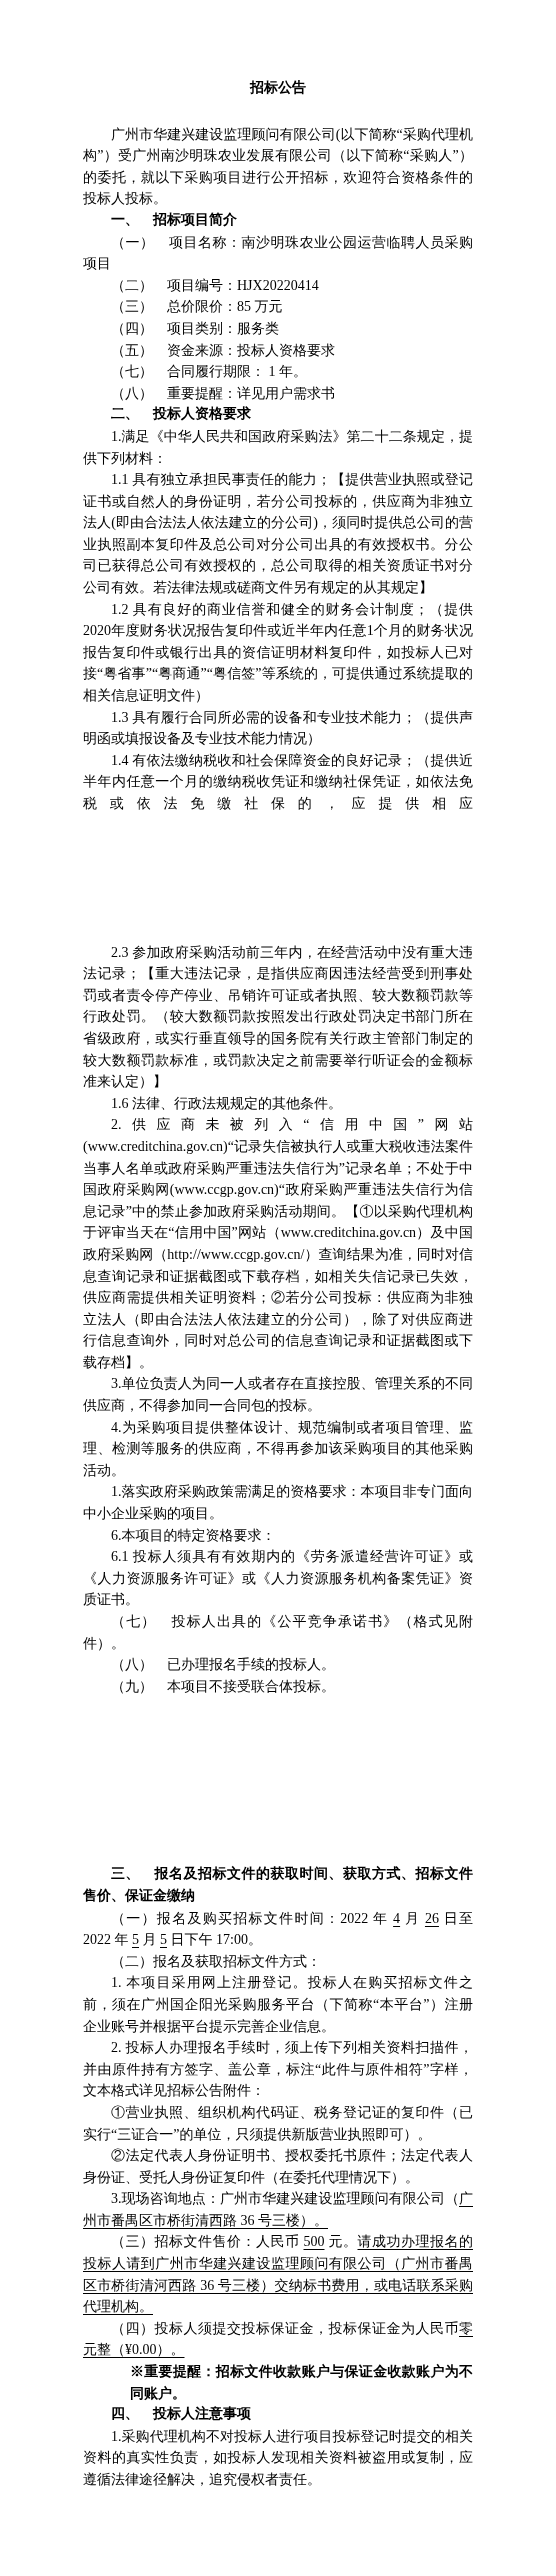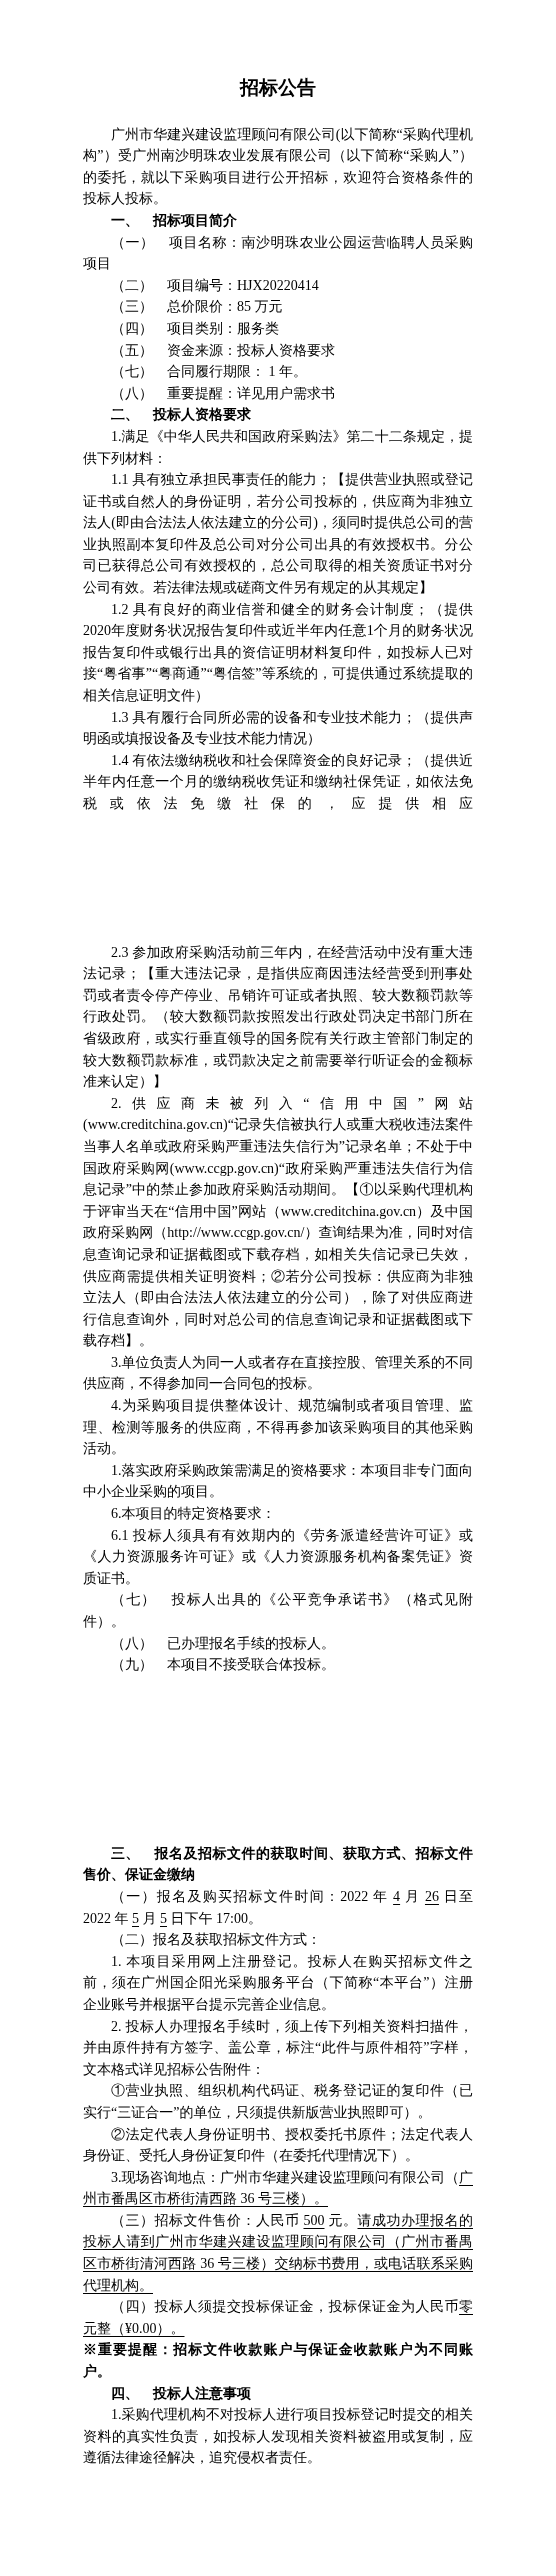--- a/index.html
+++ b/index.html
@@ -11,37 +11,38 @@
     background:#ffffff;
     color:#000000;
     font-family:"Liberation Serif","DejaVu Serif",serif;
     font-size:14px;
     line-height:21.6px;
     text-align:justify;
   }
   .title{
     font-family:"DejaVu Sans","Liberation Sans",sans-serif;
     font-weight:bold;
-    font-size:19px;
+    font-size:14px;
     line-height:31px;
     text-align:center;
     text-indent:0;
     margin-bottom:20.6px;
   }
   .heading{
-    font-family:Liberation Sans, sans-serif;
+    font-family:Liberation Mono, monospace;
     font-weight:bold;
     text-indent:28px;
   }
   .para{text-indent:28px;}
   .ind0{text-indent:0;}
   .split{text-align-last:justify;}
   .bold-line{
     font-family:Liberation Serif, serif;
     font-weight:bold;
+    margin-left:47px;
   }
   .u{text-decoration:underline;text-underline-offset:3.1px;}
   .b{font-weight:bold;}
   .spacer{width:100%;}
 </style>
 </head>
 <body>
 
 <div class="page">
     <div class="title"><span>招标公告</span></div>
@@ -55,20 +56,21 @@
     <div class="para"><span>（七）　合同履行期限： 1 年。</span></div>
     <div class="para"><span>（八）　重要提醒：详见用户需求书</span></div>
     <div class="heading"><span>二、　投标人资格要求</span></div>
     <div class="para"><span>1.满足《中华人民共和国政府采购法》第二十二条规定，提供下列材料：</span></div>
     <div class="para"><span>1.1 具有独立承担民事责任的能力；【提供营业执照或登记证书或自然人的身份证明，若分公司投标的，供应商为非独立法人(即由合法法人依法建立的分公司)，须同时提供总公司的营业执照副本复印件及总公司对分公司出具的有效授权书。分公司已获得总公司有效授权的，总公司取得的相关资质证书对分公司有效。若法律法规或磋商文件另有规定的从其规定】</span></div>
     <div class="para"><span>1.2 具有良好的商业信誉和健全的财务会计制度；（提供2020年度财务状况报告复印件或近半年内任意1个月的财务状况报告复印件或银行出具的资信证明材料复印件，如投标人已对接“粤省事”“粤商通”“粤信签”等系统的，可提供通过系统提取的相关信息证明文件）</span></div>
     <div class="para"><span>1.3 具有履行合同所必需的设备和专业技术能力；（提供声明函或填报设备及专业技术能力情况）</span></div>
     <div class="para split"><span>1.4 有依法缴纳税收和社会保障资金的良好记录；（提供近半年内任意一个月的缴纳税收凭证和缴纳社保凭证，如依法免税或依法免缴社保的，应提供相应</span></div>
     <div class="spacer" style="height: 127px;"></div>
     <div class="para"><span>2.3 参加政府采购活动前三年内，在经营活动中没有重大违法记录；【重大违法记录，是指供应商因违法经营受到刑事处罚或者责令停产停业、吊销许可证或者执照、较大数额罚款等行政处罚。（较大数额罚款按照发出行政处罚决定书部门所在省级政府，或实行垂直领导的国务院有关行政主管部门制定的较大数额罚款标准，或罚款决定之前需要举行听证会的金额标准来认定）】</span></div>
+    <div class="para"><span>1.6 法律、行政法规规定的其他条件。</span></div>
     <div class="para"><span>2.供应商未被列入“信用中国”网站(www.creditchina.gov.cn)“记录失信被执行人或重大税收违法案件当事人名单或政府采购严重违法失信行为”记录名单；不处于中国政府采购网(www.ccgp.gov.cn)“政府采购严重违法失信行为信息记录”中的禁止参加政府采购活动期间。【①以采购代理机构于评审当天在“信用中国”网站（www.creditchina.gov.cn）及中国政府采购网（http://www.ccgp.gov.cn/）查询结果为准，同时对信息查询记录和证据截图或下载存档，如相关失信记录已失效，供应商需提供相关证明资料；②若分公司投标：供应商为非独立法人（即由合法法人依法建立的分公司），除了对供应商进行信息查询外，同时对总公司的信息查询记录和证据截图或下载存档】。</span></div>
     <div class="para"><span>3.单位负责人为同一人或者存在直接控股、管理关系的不同供应商，不得参加同一合同包的投标。</span></div>
     <div class="para"><span>4.为采购项目提供整体设计、规范编制或者项目管理、监理、检测等服务的供应商，不得再参加该采购项目的其他采购活动。</span></div>
     <div class="para"><span>1.落实政府采购政策需满足的资格要求：本项目非专门面向中小企业采购的项目。</span></div>
     <div class="para"><span>6.本项目的特定资格要求：</span></div>
     <div class="para"><span>6.1 投标人须具有有效期内的《劳务派遣经营许可证》或《人力资源服务许可证》或《人力资源服务机构备案凭证》资质证书。</span></div>
     <div class="para"><span>（七）　投标人出具的《公平竞争承诺书》（格式见附件）。</span></div>
     <div class="para"><span>（八）　已办理报名手续的投标人。</span></div>
     <div class="para"><span>（九）　本项目不接受联合体投标。</span></div>
     <div class="spacer" style="height: 167px;"></div>

